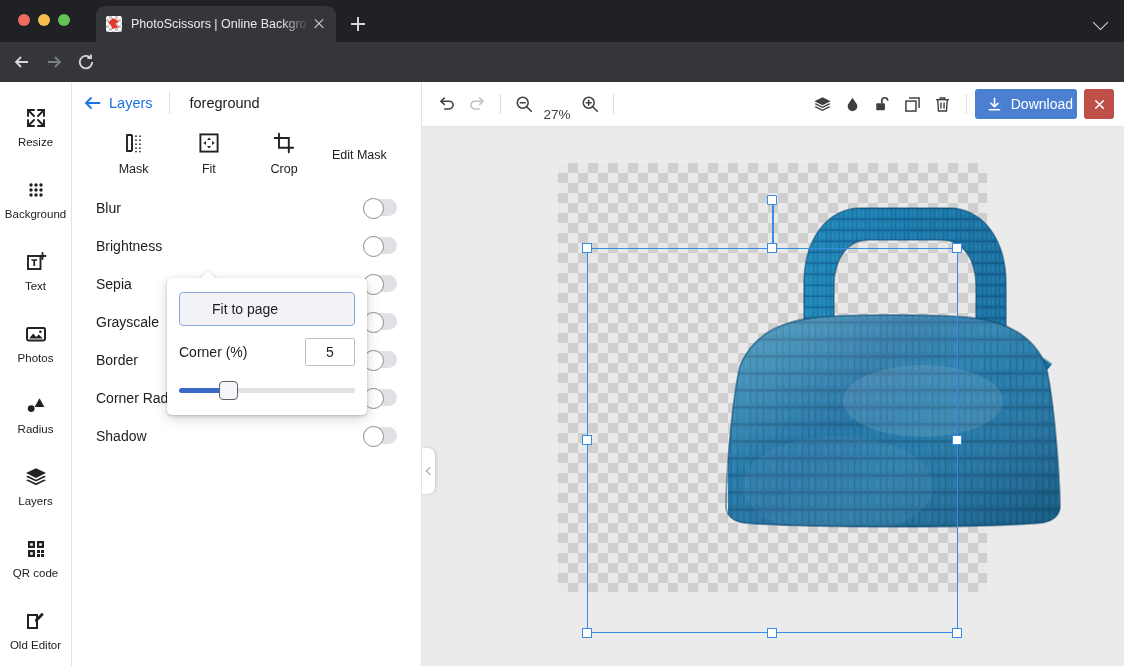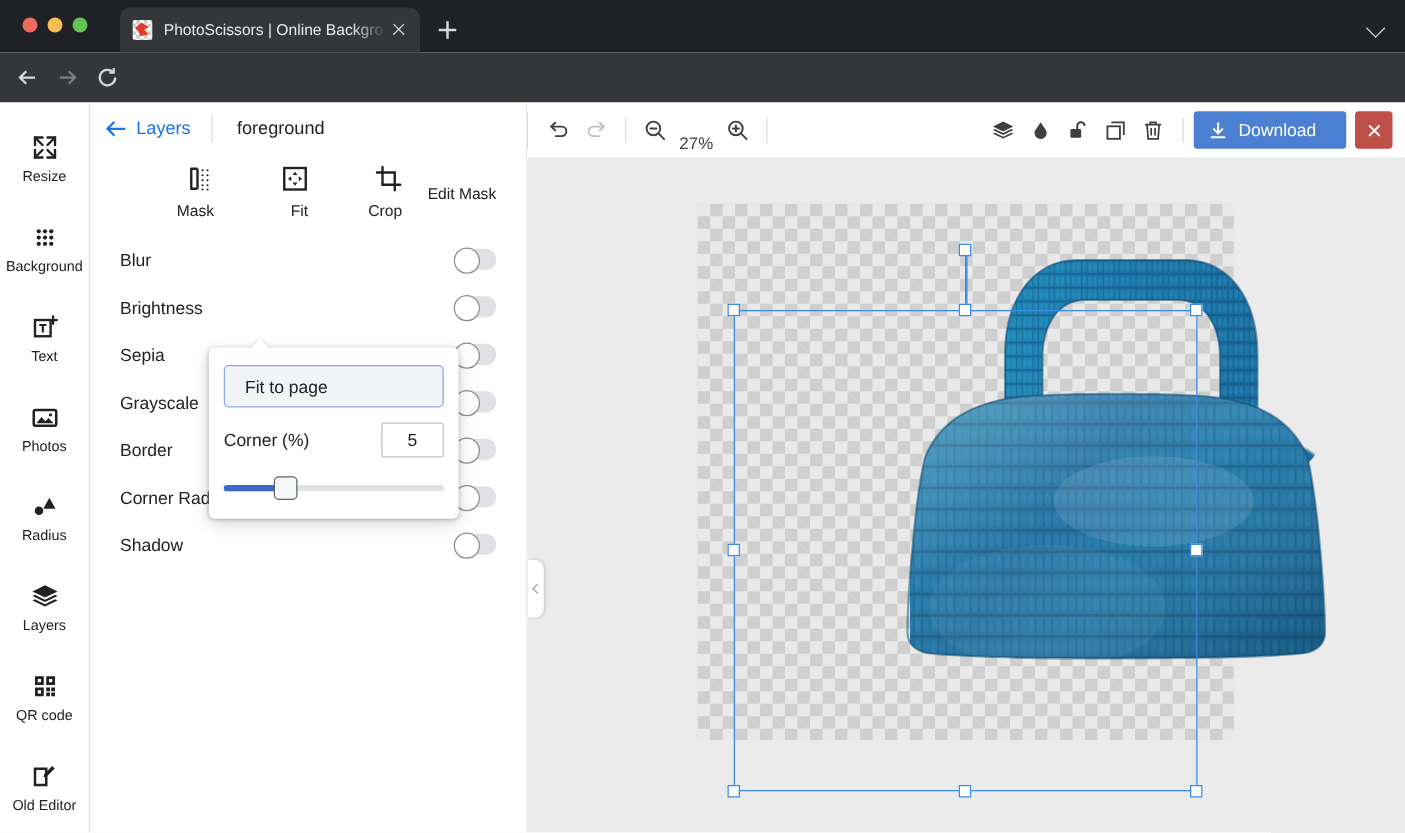--- a/index.html
+++ b/index.html
@@ -115,21 +115,21 @@
     background: #fff; border-right: 1px solid #e3e3e3;
   }
   .panel-head { display: flex; align-items: center; height: 42px; padding: 0 12px; gap: 10px; }
   .back-link { display: flex; align-items: center; gap: 8px; cursor: pointer; }
   .back-arrow { width: 17px; height: 14px; }
   .back-label { color: #1a73e8; font-size: 14.5px; }
   .head-div { width: 1px; height: 22px; background: #dadce0; margin-left: 6px; }
   .layer-name { font-size: 14.5px; color: #202124; margin-left: 10px; }
 
   .tools { display: flex; padding: 8px 24px 0 24px; }
-  .tool { flex: 1; display: flex; flex-direction: column; align-items: flex-end; gap: 8px; cursor: pointer; }
+  .tool { flex: 1; display: flex; flex-direction: column; align-items: center; gap: 8px; cursor: pointer; }
   .tool-ico { width: 22px; height: 22px; }
   .tool-label { font-size: 12.5px; color: #202124; text-align: center; line-height: 1.17; }
   .tool.textonly { justify-content: center; padding-top: 2px; }
 
   .adj-list { padding: 12px 24px 0 24px; }
   .adj-row {
     height: 38px; display: flex; align-items: center; justify-content: space-between;
   }
   .adj-label { font-size: 14px; color: #202124; }
   .toggle {
@@ -151,21 +151,21 @@
   }
   .popover::before {
     content: ""; position: absolute; left: 33px; top: -7px;
     border-left: 8px solid transparent; border-right: 8px solid transparent;
     border-bottom: 8px solid #fff;
     filter: drop-shadow(0 -1px 1px rgba(0,0,0,.10));
   }
   .fit-btn {
     width: 100%; height: 34px; background: #f1f3f6;
     border: 1.6px solid #8aa9e0; border-radius: 4px;
-    font-size: 14px; color: #202124; text-align: left; padding-left: 16px;
+    font-size: 14px; color: #202124; text-align: left; padding-left: 32px;
     font-family: inherit; cursor: pointer; display: flex; align-items: center;
   }
   .pad-row { display: flex; align-items: center; justify-content: space-between; margin-top: 12px; }
   .pad-label { font-size: 14px; color: #202124; }
   .pad-input {
     width: 50px; height: 28px; border: 1px solid #bdc1c6; border-radius: 2px;
     background: #fff; font-size: 14px; color: #202124; text-align: center;
     font-family: inherit;
   }
   .slider { margin-top: 13px; height: 22px; position: relative; }
@@ -192,21 +192,21 @@
   }
   .ct-btn {
     width: 30px; height: 30px; display: flex; align-items: center; justify-content: center;
     cursor: pointer;
   }
   .ct-div { width: 1px; height: 20px; background: #dadce0; margin: 0 8px; }
   .zoom-val { font-size: 13.5px; color: #3c4043; min-width: 36px; text-align: center; margin-top: 20px; }
   .spacer { flex: 1; }
   .dl-btn {
     height: 30px; background: #4a7fd1; border-radius: 3px; color: #fff;
-    display: flex; align-items: center; gap: 8px; padding: 0 24px 0 11px;
+    display: flex; align-items: center; gap: 8px; padding: 0 4px 0 11px;
     font-size: 14px; cursor: pointer; font-family: inherit; border: none;
   }
   .close-btn {
     width: 30px; height: 30px; background: #bf5049; border-radius: 3px; margin-left: 7px;
     display: flex; align-items: center; justify-content: center; cursor: pointer;
   }
 
   .stage {
     position: absolute; left: 0; top: 45px; width: 702px; height: 539px;
     background: #ebebeb; overflow: hidden;

